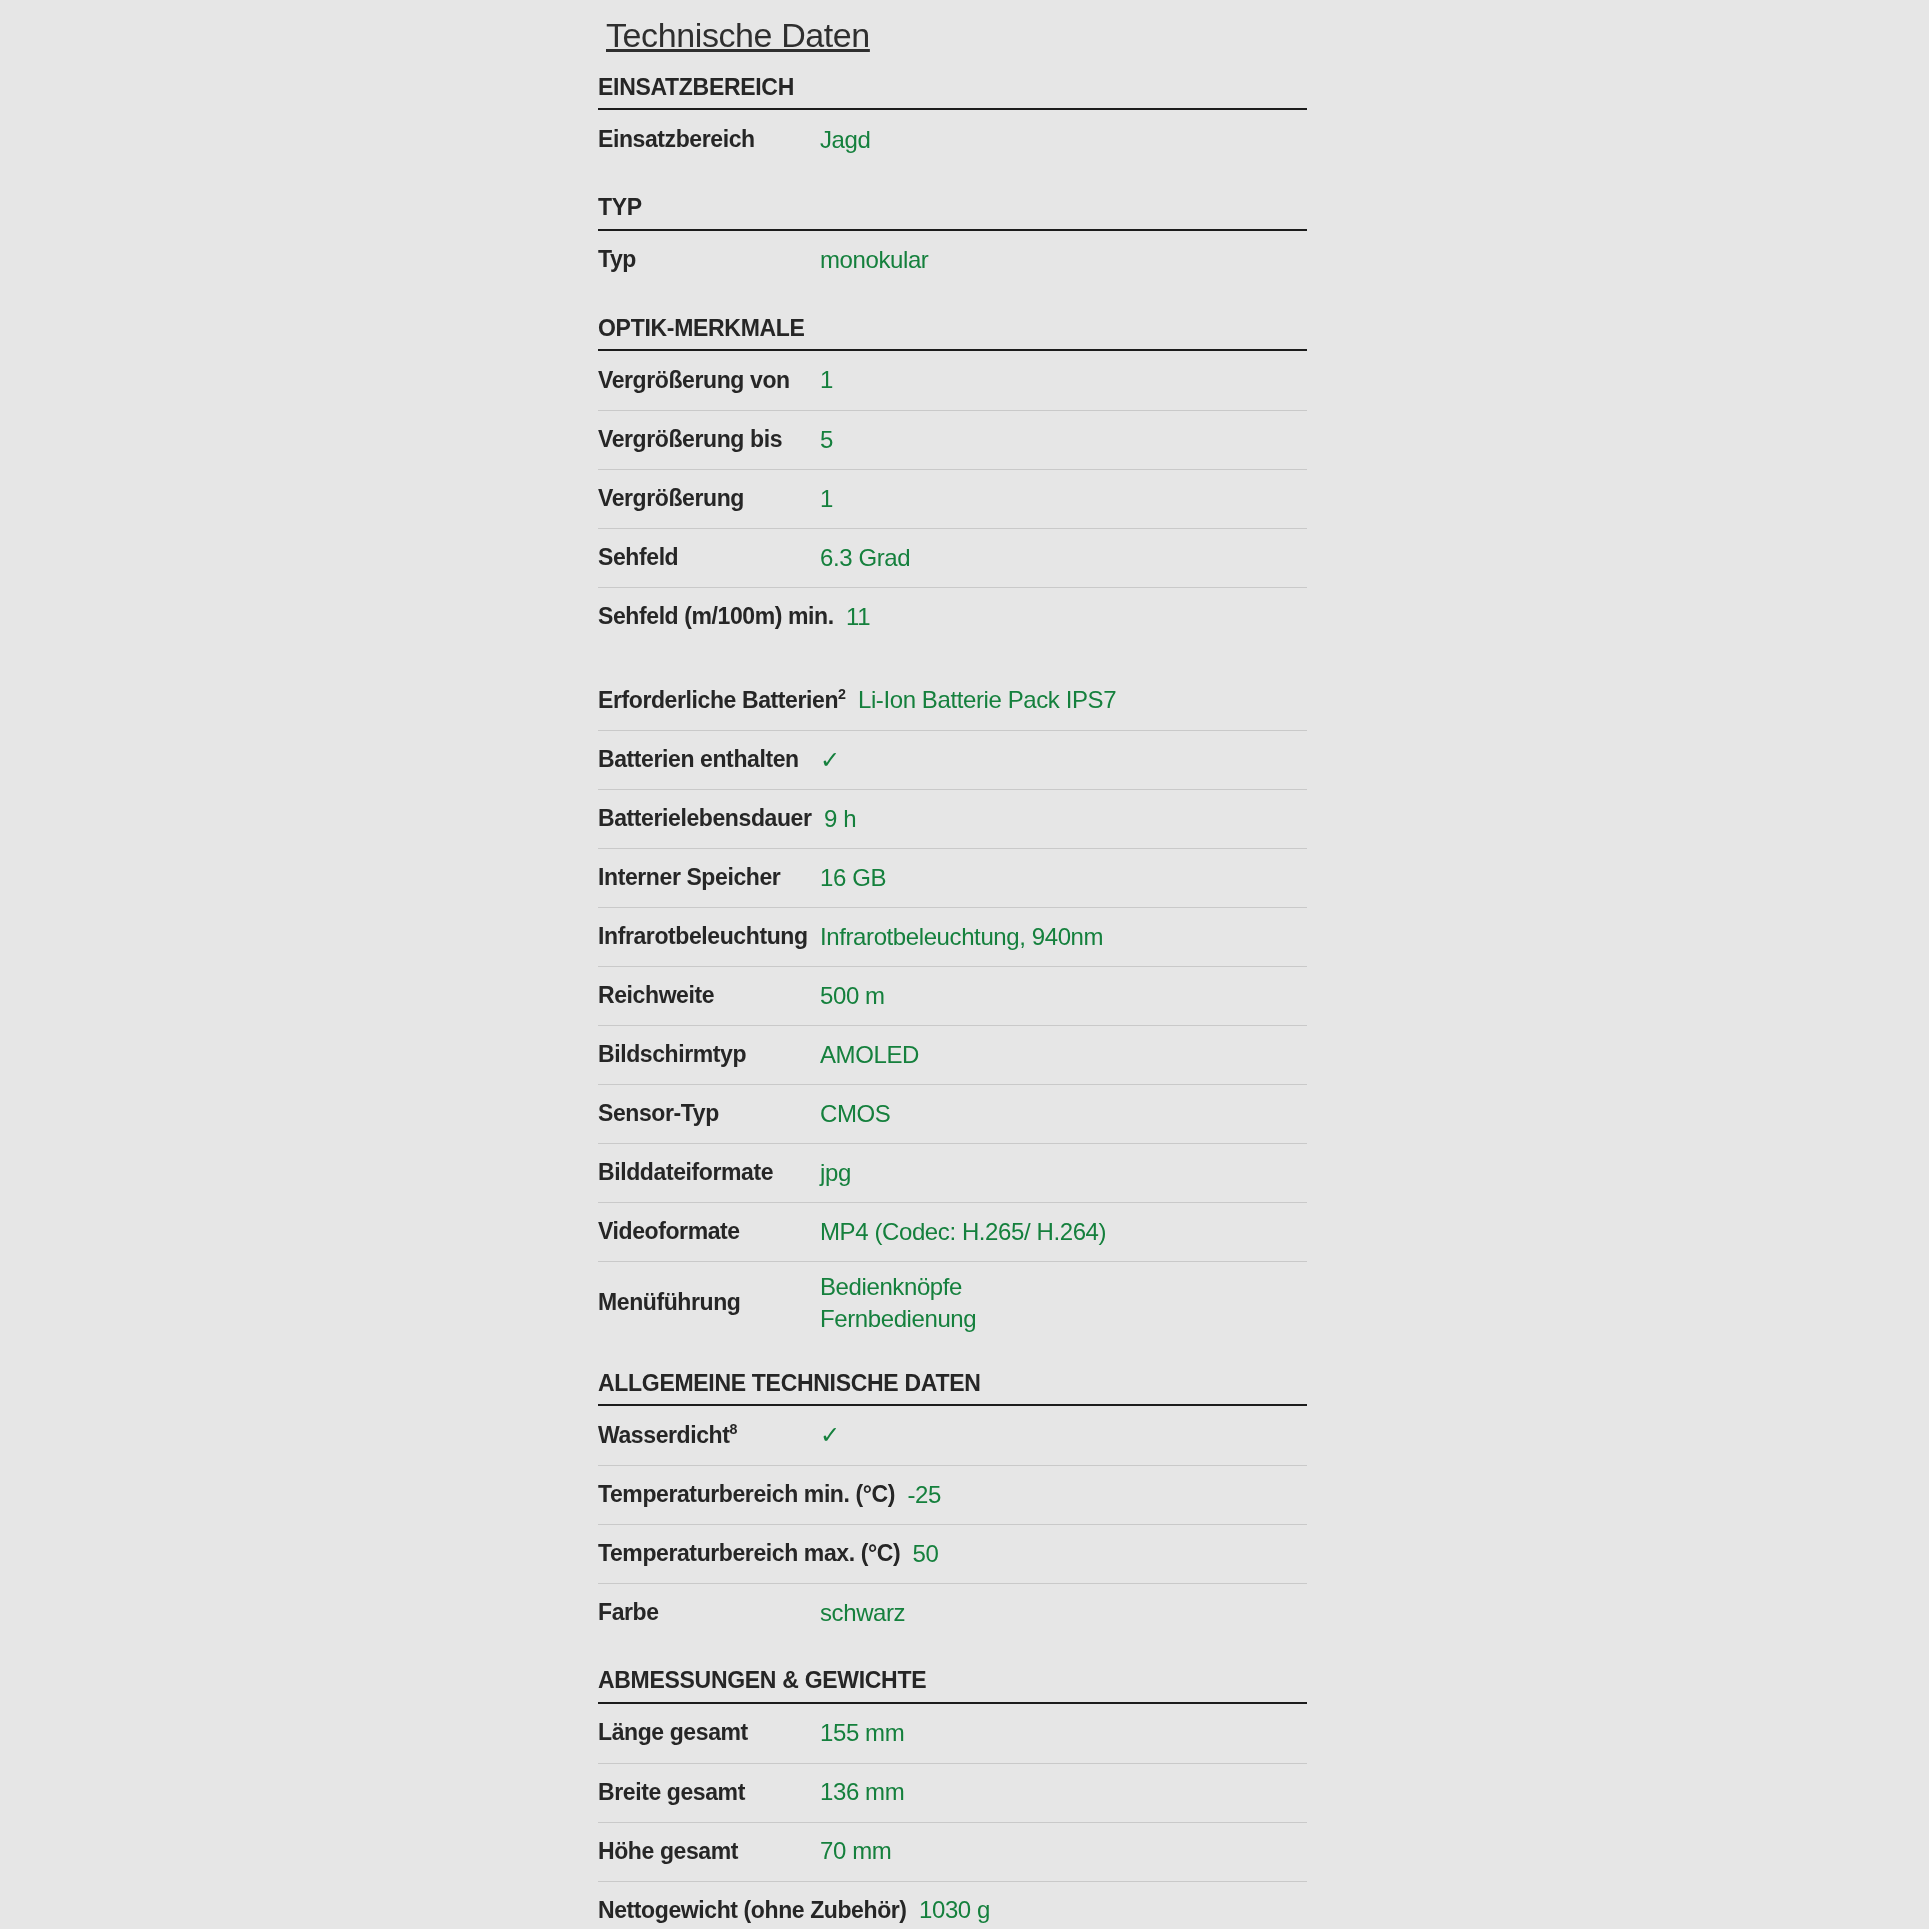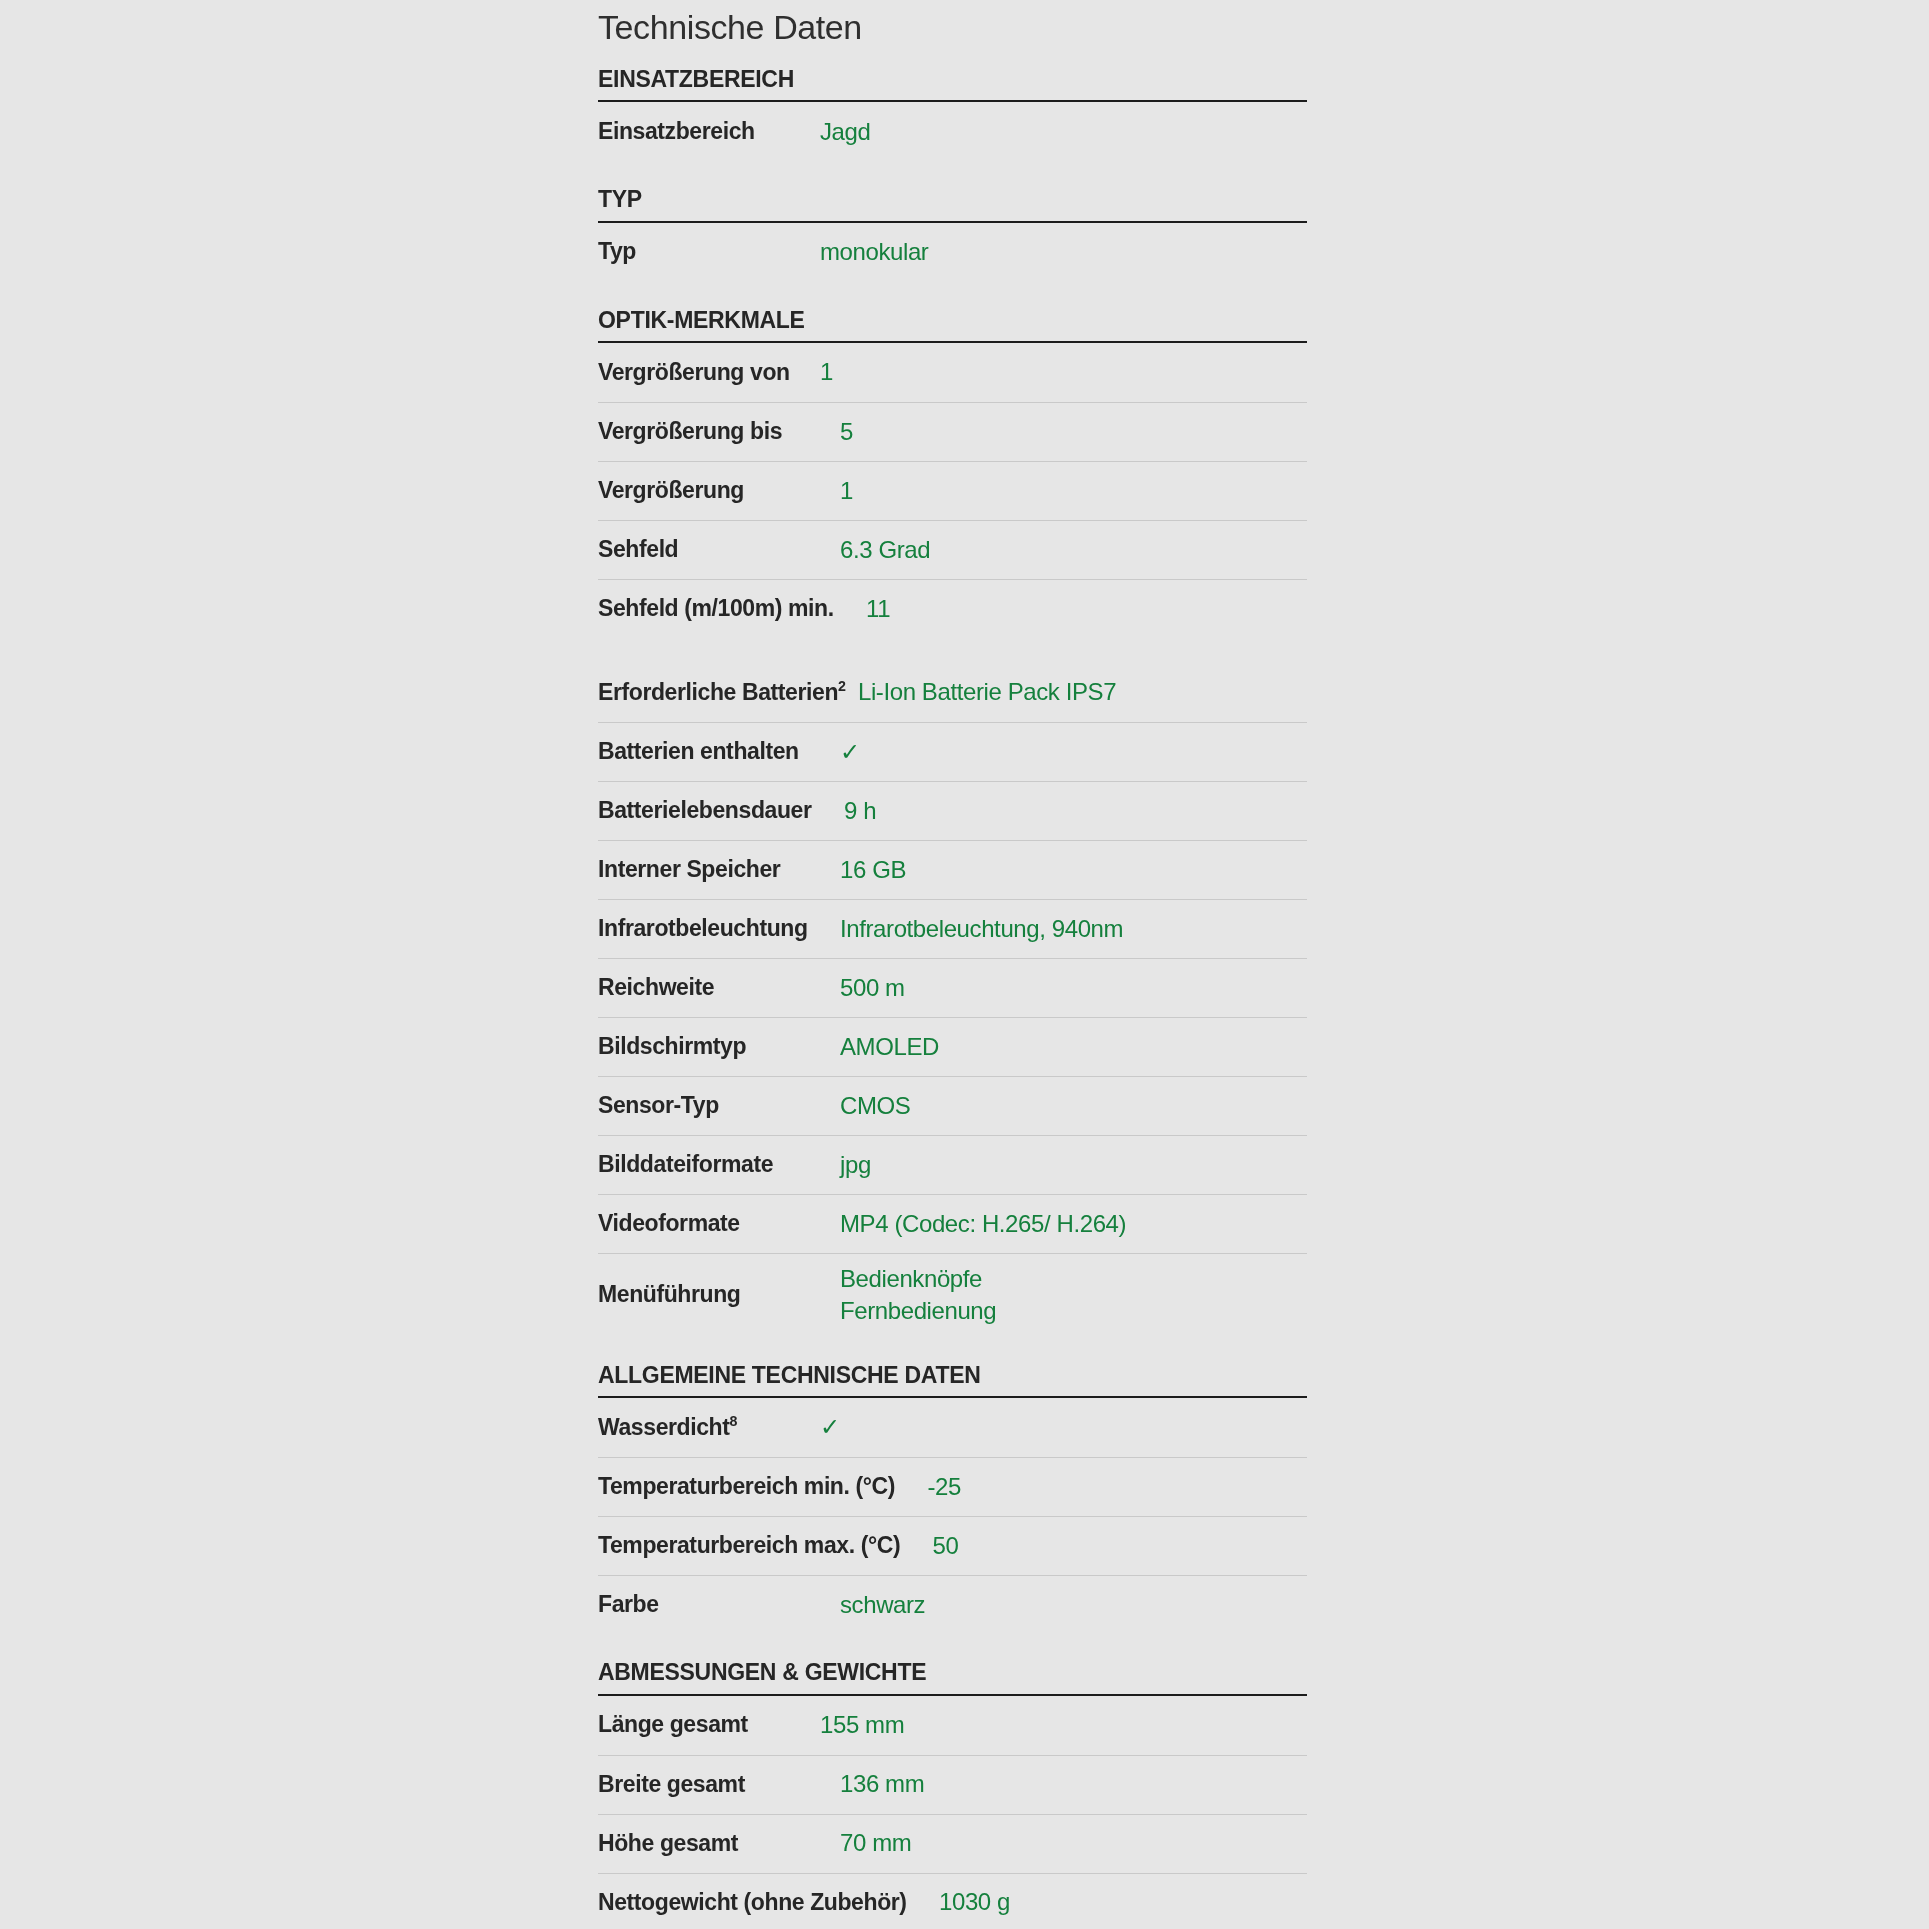--- a/index.html
+++ b/index.html
@@ -15,23 +15,24 @@
   .page {
     position: absolute;
     left: 598px;
     top: 7px;
     width: 709px;
   }
   .title {
     font-size: 34px;
     font-weight: 400;
     line-height: 1.2;
-    margin: 0;
+    margin: 8px;
     color: #2f2f2f;
     letter-spacing: -0.4px;
+    text-decoration: underline;
   }
   .spec-section { margin-top: 18px; }
   .spec-section + .spec-section { margin-top: 25px; }
   .section-header {
     font-size: 23px;
     font-weight: 700;
     line-height: 1.15;
     margin: 0;
     padding-bottom: 8px;
     border-bottom: 2.7px solid #1c1c1c;
@@ -39,21 +40,21 @@
     letter-spacing: -0.3px;
     text-transform: uppercase;
   }
   .spec-row {
     display: flex;
     align-items: center;
     min-height: 59px;
     box-sizing: border-box;
     padding: 8.9px 0;
   }
-  .spec-row + .spec-row { border-top: 1.8px solid #c9c9c9; gap: 20px; }
+  .spec-row + .spec-row { border-top: 1.8px solid #c9c9c9; }
   .spec-label {
     flex: 0 0 auto;
     min-width: 222px;
     padding-right: 12.4px;
     box-sizing: border-box;
     font-size: 23px;
     font-weight: 700;
     color: #262626;
     white-space: nowrap;
     letter-spacing: -0.4px;

